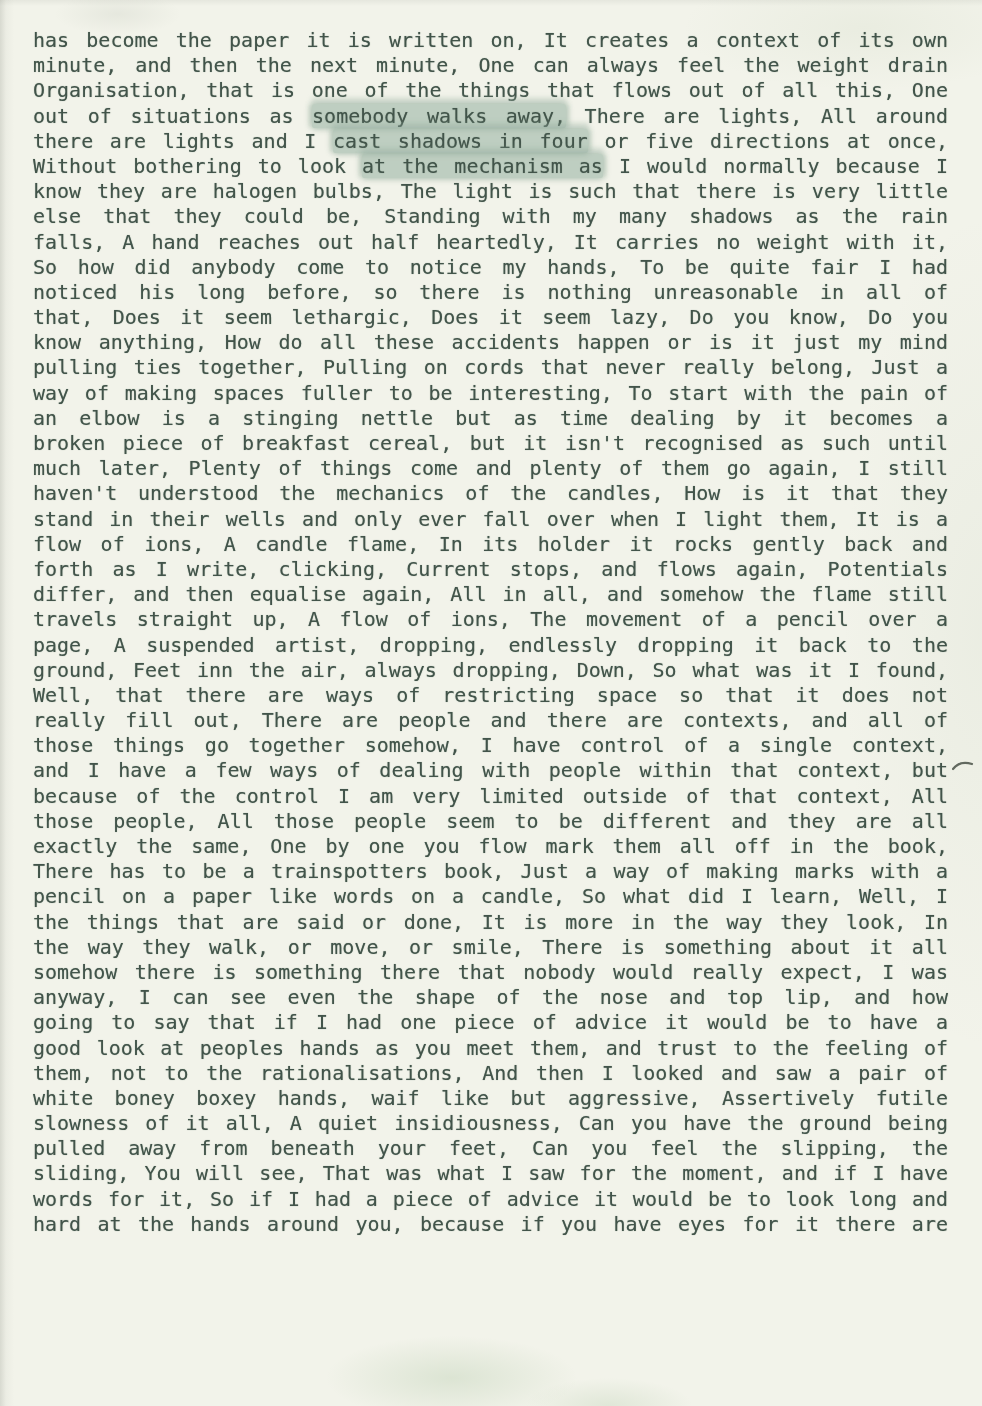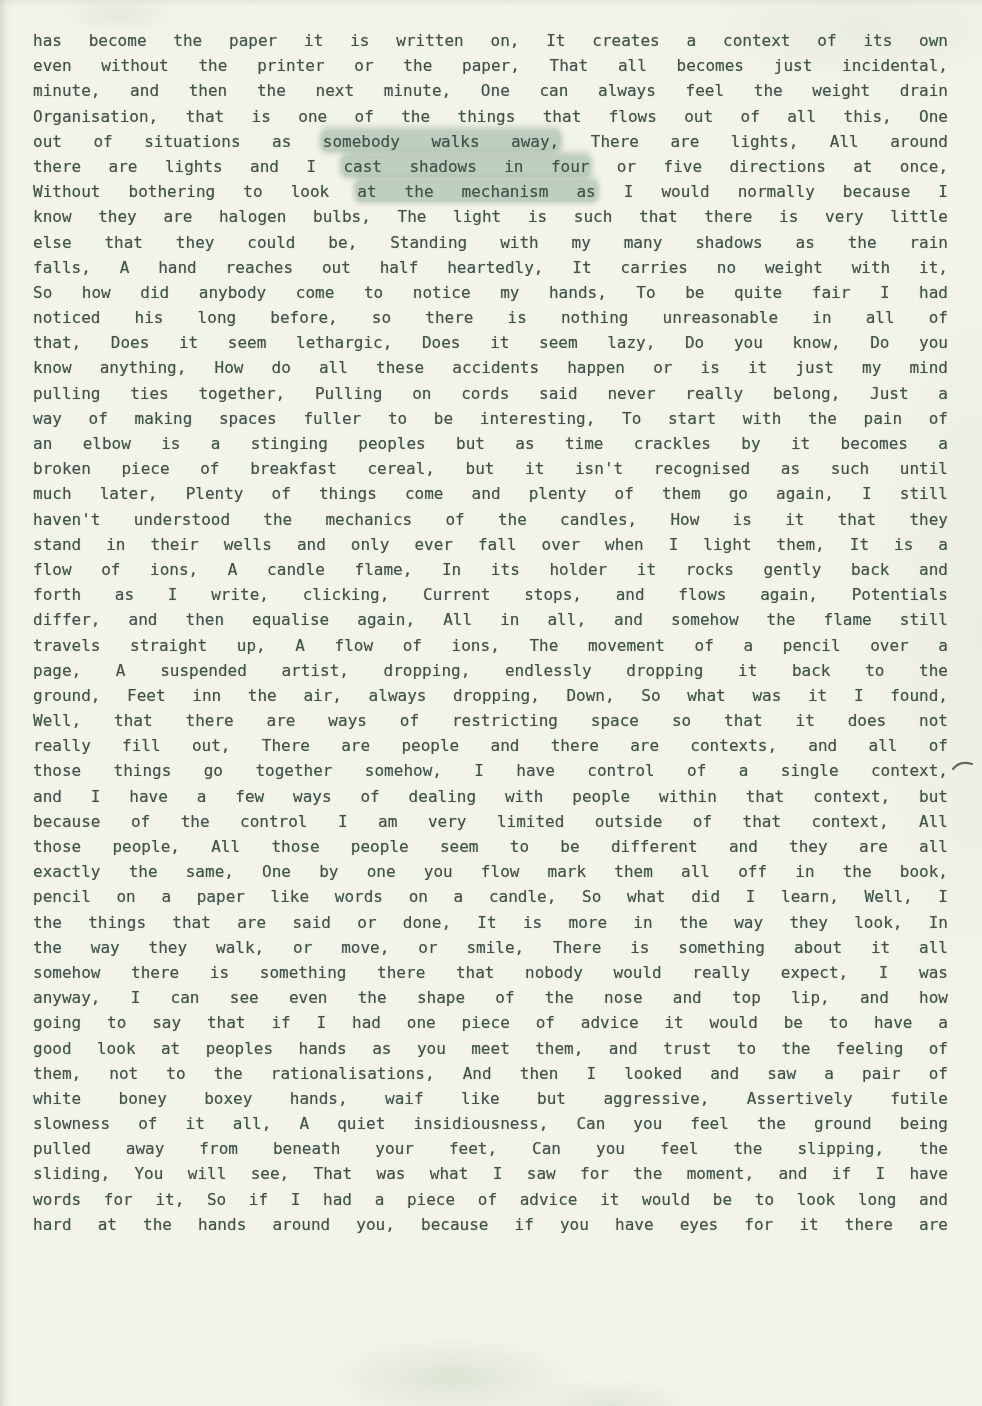--- a/index.html
+++ b/index.html
@@ -22,21 +22,21 @@
       linear-gradient(to right, rgba(110,115,105,0.20) 0px, rgba(110,115,105,0.05) 6px, rgba(110,115,105,0) 14px),
       linear-gradient(to bottom, rgba(120,125,115,0.10) 0px, rgba(120,125,115,0) 6px);
     font-family: "DejaVu Sans Mono", "Liberation Mono", monospace;
   }
   .text-block {
     position: absolute;
     top: 28px;
     left: 33px;
     width: 915px;
     color: #42544a;
-    font-size: 16px;
+    font-size: 20px;
     line-height: 25.2px;
     text-shadow: 0 0 1px rgba(70,95,80,0.55);
   }
   .line {
     text-align: justify;
     text-align-last: justify;
     white-space: normal;
     height: 25.2px;
   }
   .hl {
@@ -55,63 +55,63 @@
     height: 16px;
     opacity: 0.85;
   }
 </style>
 </head>
 <body>
 
 <div class="paper">
   <div class="text-block">
       <div class="line"><span>has become the paper it is written on, It creates a context of its own</span></div>
-      <div class="line"><span>even without the printer or the paper, That all becomes just incidental,</span></div>
       <div class="line"><span>minute, and then the next minute, One can always feel the weight drain</span></div>
       <div class="line"><span>Organisation, that is one of the things that flows out of all this, One</span></div>
       <div class="line"><span>out of situations as </span><span class="hl">somebody walks away,</span><span> There are lights, All around</span></div>
       <div class="line"><span>there are lights and I </span><span class="hl">cast shadows in four</span><span> or five directions at once,</span></div>
       <div class="line"><span>Without bothering to look </span><span class="hl">at the mechanism as</span><span> I would normally because I</span></div>
       <div class="line"><span>know they are halogen bulbs, The light is such that there is very little</span></div>
       <div class="line"><span>else that they could be, Standing with my many shadows as the rain</span></div>
       <div class="line"><span>falls, A hand reaches out half heartedly, It carries no weight with it,</span></div>
       <div class="line"><span>So how did anybody come to notice my hands, To be quite fair I had</span></div>
       <div class="line"><span>noticed his long before, so there is nothing unreasonable in all of</span></div>
       <div class="line"><span>that, Does it seem lethargic, Does it seem lazy, Do you know, Do you</span></div>
       <div class="line"><span>know anything, How do all these accidents happen or is it just my mind</span></div>
-      <div class="line"><span>pulling ties together, Pulling on cords said never really belong, Just a</span></div>
+      <div class="line"><span>pulling ties together, Pulling on cords that never really belong, Just a</span></div>
       <div class="line"><span>way of making spaces fuller to be interesting, To start with the pain of</span></div>
-      <div class="line"><span>an elbow is a stinging peoples but as time crackles by it becomes a</span></div>
+      <div class="line"><span>an elbow is a stinging nettle but as time dealing by it becomes a</span></div>
       <div class="line"><span>broken piece of breakfast cereal, but it isn't recognised as such until</span></div>
       <div class="line"><span>much later, Plenty of things come and plenty of them go again, I still</span></div>
       <div class="line"><span>haven't understood the mechanics of the candles, How is it that they</span></div>
       <div class="line"><span>stand in their wells and only ever fall over when I light them, It is a</span></div>
       <div class="line"><span>flow of ions, A candle flame, In its holder it rocks gently back and</span></div>
       <div class="line"><span>forth as I write, clicking, Current stops, and flows again, Potentials</span></div>
       <div class="line"><span>differ, and then equalise again, All in all, and somehow the flame still</span></div>
       <div class="line"><span>travels straight up, A flow of ions, The movement of a pencil over a</span></div>
       <div class="line"><span>page, A suspended artist, dropping, endlessly dropping it back to the</span></div>
       <div class="line"><span>ground, Feet inn the air, always dropping, Down, So what was it I found,</span></div>
       <div class="line"><span>Well, that there are ways of restricting space so that it does not</span></div>
       <div class="line"><span>really fill out, There are people and there are contexts, and all of</span></div>
       <div class="line"><span>those things go together somehow, I have control of a single context,</span></div>
       <div class="line"><span>and I have a few ways of dealing with people within that context, but</span></div>
       <div class="line"><span>because of the control I am very limited outside of that context, All</span></div>
       <div class="line"><span>those people, All those people seem to be different and they are all</span></div>
       <div class="line"><span>exactly the same, One by one you flow mark them all off in the book,</span></div>
+      <div class="line"><span>There has to be a trainspotters book, Just a way of making marks with a</span></div>
       <div class="line"><span>pencil on a paper like words on a candle, So what did I learn, Well, I</span></div>
       <div class="line"><span>the things that are said or done, It is more in the way they look, In</span></div>
       <div class="line"><span>the way they walk, or move, or smile, There is something about it all</span></div>
       <div class="line"><span>somehow there is something there that nobody would really expect, I was</span></div>
       <div class="line"><span>anyway, I can see even the shape of the nose and top lip, and how</span></div>
       <div class="line"><span>going to say that if I had one piece of advice it would be to have a</span></div>
       <div class="line"><span>good look at peoples hands as you meet them, and trust to the feeling of</span></div>
       <div class="line"><span>them, not to the rationalisations, And then I looked and saw a pair of</span></div>
       <div class="line"><span>white boney boxey hands, waif like but aggressive, Assertively futile</span></div>
-      <div class="line"><span>slowness of it all, A quiet insidiousness, Can you feel the ground being</span></div>
+      <div class="line"><span>slowness of it all, A quiet insidiousness, Can you have the ground being</span></div>
       <div class="line"><span>pulled away from beneath your feet, Can you feel the slipping, the</span></div>
       <div class="line"><span>sliding, You will see, That was what I saw for the moment, and if I have</span></div>
       <div class="line"><span>words for it, So if I had a piece of advice it would be to look long and</span></div>
       <div class="line"><span>hard at the hands around you, because if you have eyes for it there are</span></div>
     </div>
   <svg class="pen-mark" viewBox="0 0 22 16" xmlns="http://www.w3.org/2000/svg">
     <path d="M1,11 Q8,2 20,6" fill="none" stroke="#4a5248" stroke-width="2.2" stroke-linecap="round"></path>
   </svg>
 </div>
 

